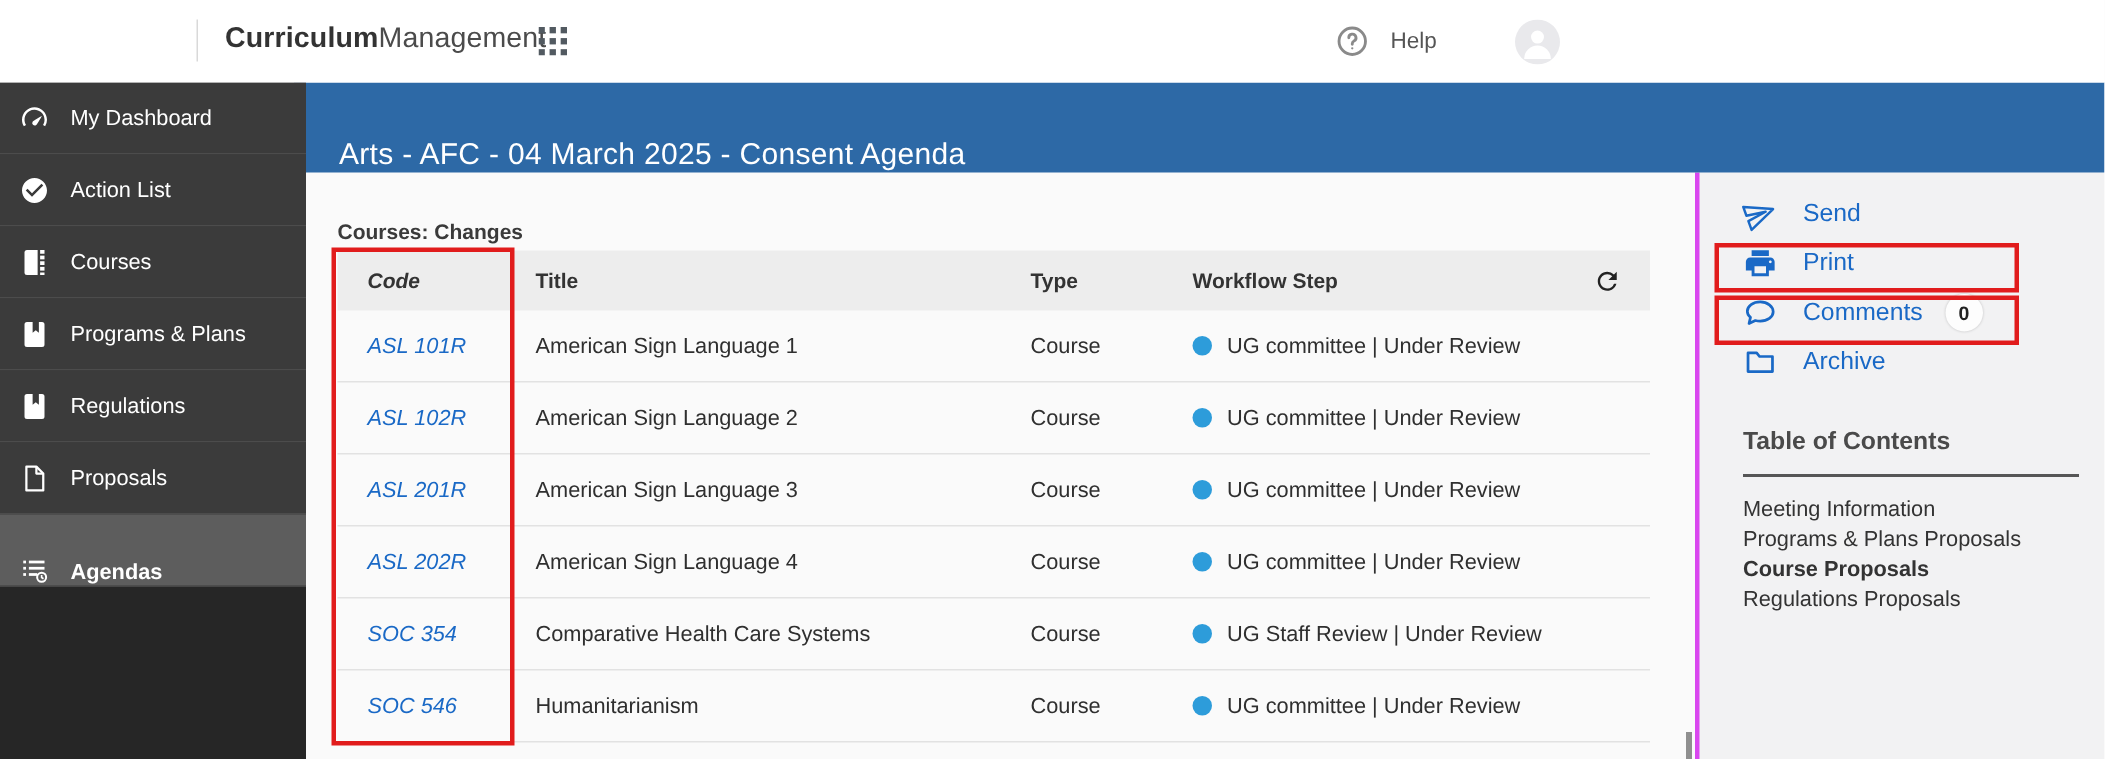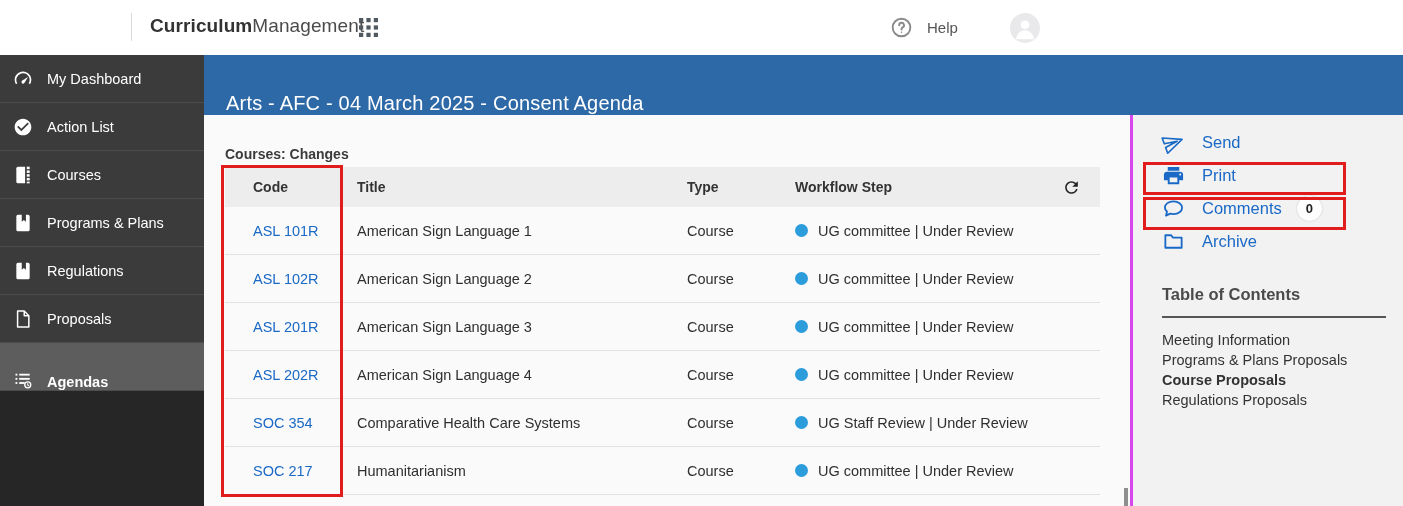--- a/index.html
+++ b/index.html
@@ -39,21 +39,21 @@
                  display:flex; align-items:flex-end; z-index:1; }
   .page-header h1 { margin:0 0 0 30px; color:#fff; font-size:20px; font-weight:400; letter-spacing:0.2px; }
 
   
   .content { position:absolute; left:196px; top:115px; width:1207px; height:391px; }
   .main { position:absolute; left:0; top:0; width:934px; height:391px; background:#fafafa; overflow:hidden; }
   .section-title { margin:31px 0 5px 29px; font-size:14px; font-weight:700; color:#3a3a3a; }
   .ctable { margin-left:29px; width:875px; font-size:14.5px; }
   .thead { display:flex; align-items:center; height:40px; background:#ededed; font-weight:700; font-size:14px; color:#333; }
   .trow { display:flex; align-items:center; height:48px; border-bottom:1px solid #e2e2e2; color:#2f2f2f; cursor:pointer; }
-  .col.code  { width:120px; padding-left:28px; }
+  .col.code  { width:120px; padding-left:20px;font-style:italic; }
   .col.title { width:302px; padding-left:12px; }
   .col.type  { width:135px; padding-left:40px; }
   .col.wf    { flex:1; padding-left:13px; display:flex; align-items:center; gap:10px; }
   .refresh { width:58px; display:flex; justify-content:center; cursor:pointer; }
   .refresh svg { width:19px; height:19px; }
   .code-link { color:#1a69c6; text-decoration:none; cursor:pointer; }
   .dot { width:13px; height:13px; border-radius:50%; background:#2d9cda; flex:0 0 auto; }
 
   
   .rightpanel { position:absolute; left:934px; top:0; width:273px; height:391px; background:#f2f2f3;
@@ -245,21 +245,21 @@
           <div class="trow">
             <span class="col code"><a class="code-link">SOC 354</a></span>
             <span class="col title">Comparative Health Care Systems</span>
             <span class="col type">Course</span>
             <span class="col wf">
               <i class="dot"></i>
               <span>UG Staff Review | Under Review</span>
             </span>
           </div>
           <div class="trow">
-            <span class="col code"><a class="code-link">SOC 217</a></span>
+            <span class="col code"><a class="code-link">SOC 546</a></span>
             <span class="col title">Humanitarianism</span>
             <span class="col type">Course</span>
             <span class="col wf">
               <i class="dot"></i>
               <span>UG committee | Under Review</span>
             </span>
           </div>
       </div>
     </main>
 

